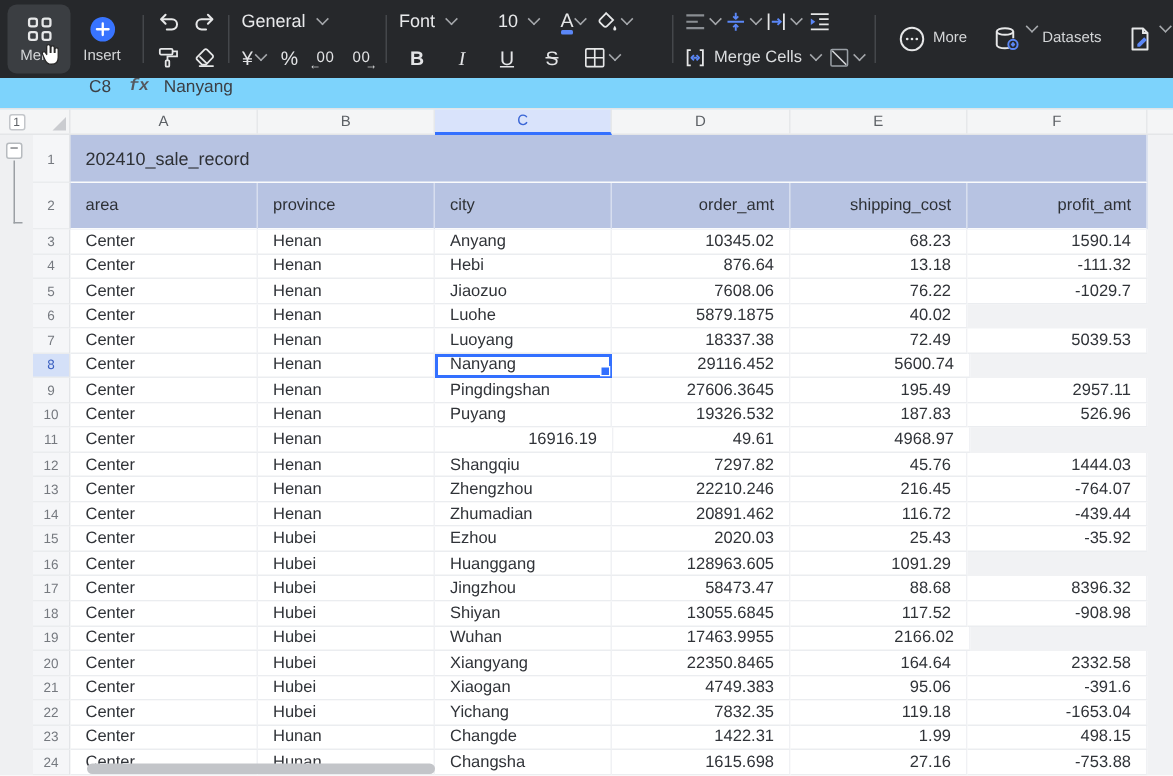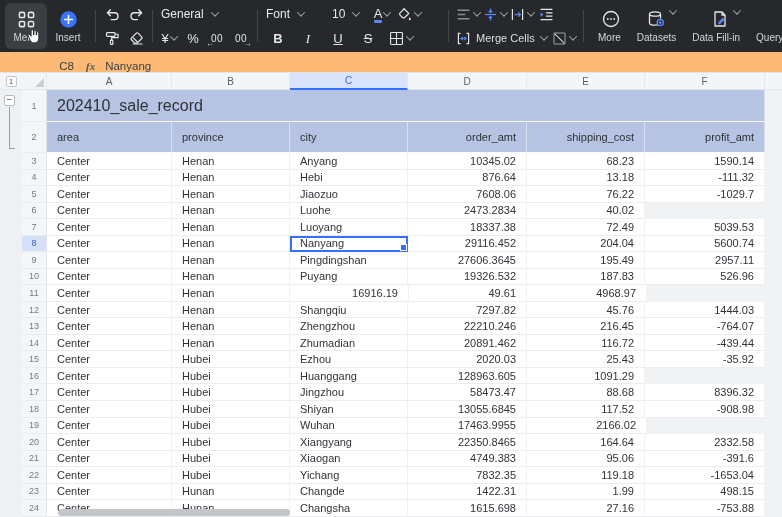--- a/index.html
+++ b/index.html
@@ -24,29 +24,29 @@
   .glyph{font-size:13px;color:#e3e4e6;line-height:1}
   .glyph.bold{font-weight:bold}
   .glyph.ital{font-style:italic;font-family:"Liberation Serif",serif}
   .glyph.und{text-decoration:underline}
   .glyph.strike{text-decoration:line-through}
   .fontA{position:relative;font-size:13px;color:#e6e7e8;padding-bottom:2px}
   .fontA::after{content:"";position:absolute;left:0;right:0;bottom:0;height:2.5px;background:#5b87f7;border-radius:1px}
   .dec{position:relative;font-size:10px;color:#e3e4e6;width:20px;text-align:center;letter-spacing:.5px}
   .dec .darr{position:absolute;font-size:8px;bottom:-4px;color:#e3e4e6}
   .dec .darr.l{left:-1px}.dec .darr.r{right:-1px}
-  .tool-col{display:flex;flex-direction:column;align-items:flex-end;gap:4px;padding:0 8px;flex:none}
+  .tool-col{display:flex;flex-direction:row;align-items:center;gap:4px;padding:0 8px;flex:none}
   .tool-col svg{width:20px;height:20px;display:block}
   .iconrow{display:flex;align-items:flex-start;gap:2px}
   .cursor-hand{position:absolute;left:24px;top:27px;width:19px;height:19px;z-index:20}
 
   
-  .formula-bar{height:21px;background:#fdba74;border-bottom:1px solid #e2e4e7;display:flex;align-items:flex-end}
+  .formula-bar{height:21px;background:#7dd3fc;border-bottom:1px solid #e2e4e7;display:flex;align-items:flex-start}
   .name-box{width:76px;flex:none;text-align:right;padding-right:2px;font-size:11.5px;color:#3c3f44}
-  .fx{font-size:11px;font-style:italic;color:#55585e;margin-left:10px;font-family:Liberation Serif, serif;font-weight:bold}
+  .fx{font-size:11px;font-style:italic;color:#55585e;margin-left:10px;font-family:Liberation Mono, monospace;font-weight:bold}
   .fvalue{font-size:11.5px;color:#3c3f44;margin-left:10px}
 
   
   .col-strip{height:17px;display:flex;background:#f4f5f6;border-bottom:1px solid #e4e6e8}
   .outline-corner{width:22px;flex:none;display:flex;align-items:center;justify-content:center}
   .lvl-btn{width:11px;height:11px;border:1px solid #c3c6ca;background:#fff;border-radius:2px;
     font-size:8px;line-height:9px;text-align:center;color:#5d6166}
   .select-all{width:25px;flex:none;position:relative;border-right:1px solid #e4e6e8}
   .tri{position:absolute;right:2px;bottom:2px;width:0;height:0;border-left:9px solid transparent;border-bottom:9px solid #caccd0}
   .col-headers{display:flex}
@@ -63,21 +63,21 @@
   .grid-rows{flex:none;width:743px}
   .grid-row{display:flex}
   .rn{width:25px;flex:none;background:#f5f6f8;border-right:1px solid #e3e5e8;border-bottom:1px solid #eaecee;
     font-size:9px;color:#75797f;display:flex;align-items:center;justify-content:center}
   .rn.sel{background:#d4e0f8;color:#3a5fc0}
   .cell{flex:none;display:flex;align-items:center;padding:0 10px;font-size:11px;color:#303338;background:#fff;
     border-right:1px solid #f0f1f4;border-bottom:1px solid #ebedf0;overflow:hidden;white-space:nowrap}
   .cell.num{justify-content:flex-end}
   .band .cell{background:#b7c3e2;border-right:1px solid rgba(255,255,255,.45);border-bottom:1px solid #fafbfc;color:#2e3136}
   .title-row{height:32px}
-  .title-row .cell{font-size:16px}
+  .title-row .cell{font-size:12px}
   .header-row{height:31px}
   .data-row{height:16.545px}
   .w0{width:125px}.w1{width:118px}.w2{width:118px}.w3{width:119px}.w4{width:118px}.w5{width:120px}
   .merged{width:718px}
   .cell.selected-cell{outline:2px solid #3370ff;outline-offset:-2px;position:relative;z-index:2}
   .cell.selected-cell::after{content:"";position:absolute;right:0;bottom:0;width:5px;height:5px;background:#3370ff;border:1px solid #fff}
   .hscrollbar{position:absolute;left:58px;bottom:1px;width:232px;height:7px;border-radius:3.5px;background:#c3c5c9;z-index:6}
 </style>
 </head>
 <body>
@@ -393,39 +393,38 @@
         <div class="cell w2">Jiaozuo</div>
         <div class="cell w3 num">7608.06</div>
         <div class="cell w4 num">76.22</div>
         <div class="cell w5 num">-1029.7</div>
       </div>
       <div class="grid-row data-row">
         <div class="rn">6</div>
         <div class="cell w0">Center</div>
         <div class="cell w1">Henan</div>
         <div class="cell w2">Luohe</div>
-        <div class="cell w3 num">2473.2834</div>
+        <div class="cell w3 num">5879.1875</div>
         <div class="cell w4 num">40.02</div>
       </div>
       <div class="grid-row data-row">
         <div class="rn">7</div>
         <div class="cell w0">Center</div>
         <div class="cell w1">Henan</div>
         <div class="cell w2">Luoyang</div>
         <div class="cell w3 num">18337.38</div>
         <div class="cell w4 num">72.49</div>
         <div class="cell w5 num">5039.53</div>
       </div>
       <div class="grid-row data-row">
         <div class="rn sel">8</div>
         <div class="cell w0">Center</div>
         <div class="cell w1">Henan</div>
         <div class="cell w2 selected-cell">Nanyang</div>
         <div class="cell w3 num">29116.452</div>
-        <div class="cell w4 num">204.04</div>
         <div class="cell w5 num">5600.74</div>
       </div>
       <div class="grid-row data-row">
         <div class="rn">9</div>
         <div class="cell w0">Center</div>
         <div class="cell w1">Henan</div>
         <div class="cell w2">Pingdingshan</div>
         <div class="cell w3 num">27606.3645</div>
         <div class="cell w4 num">195.49</div>
         <div class="cell w5 num">2957.11</div>

